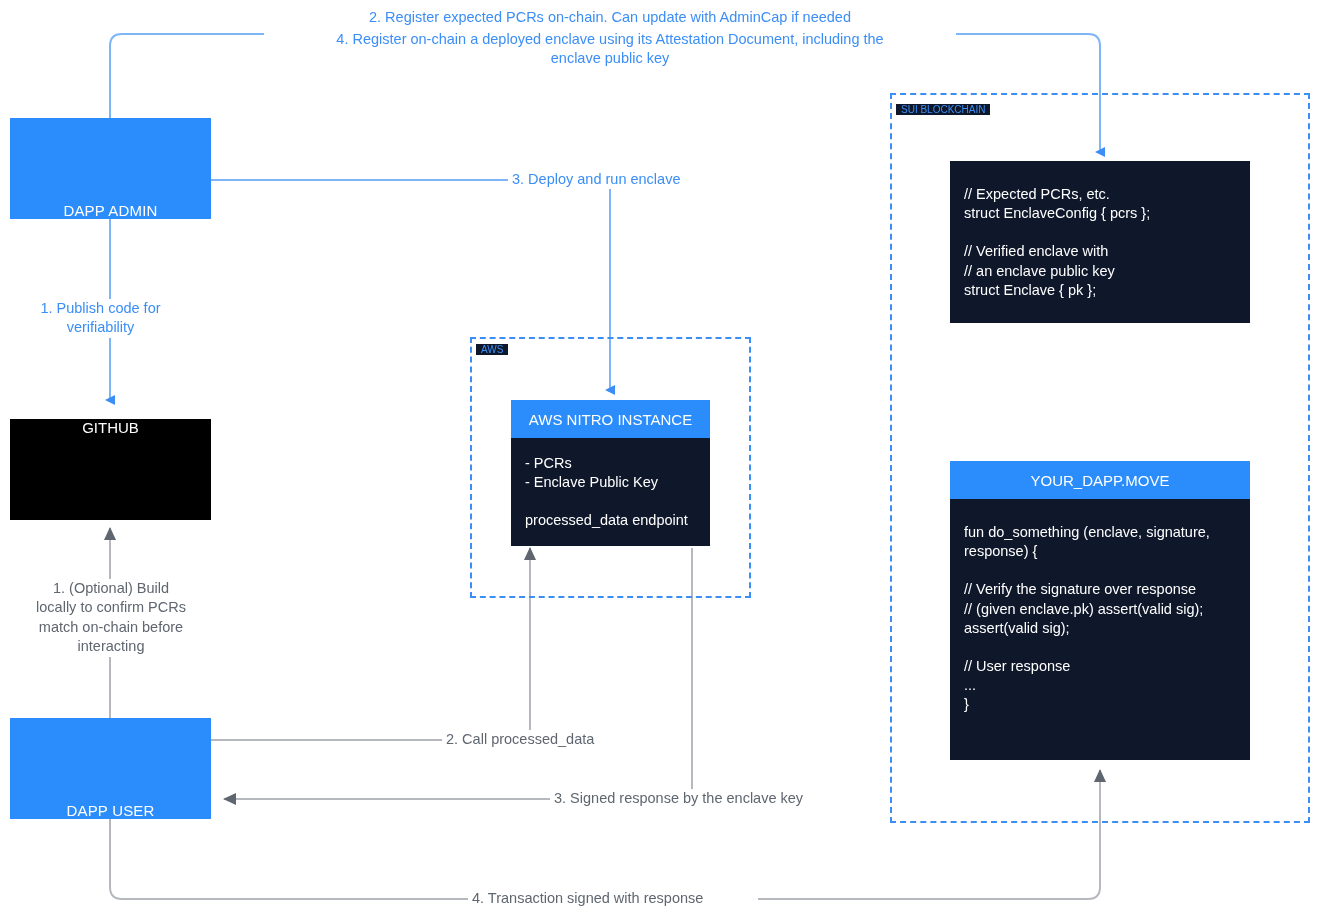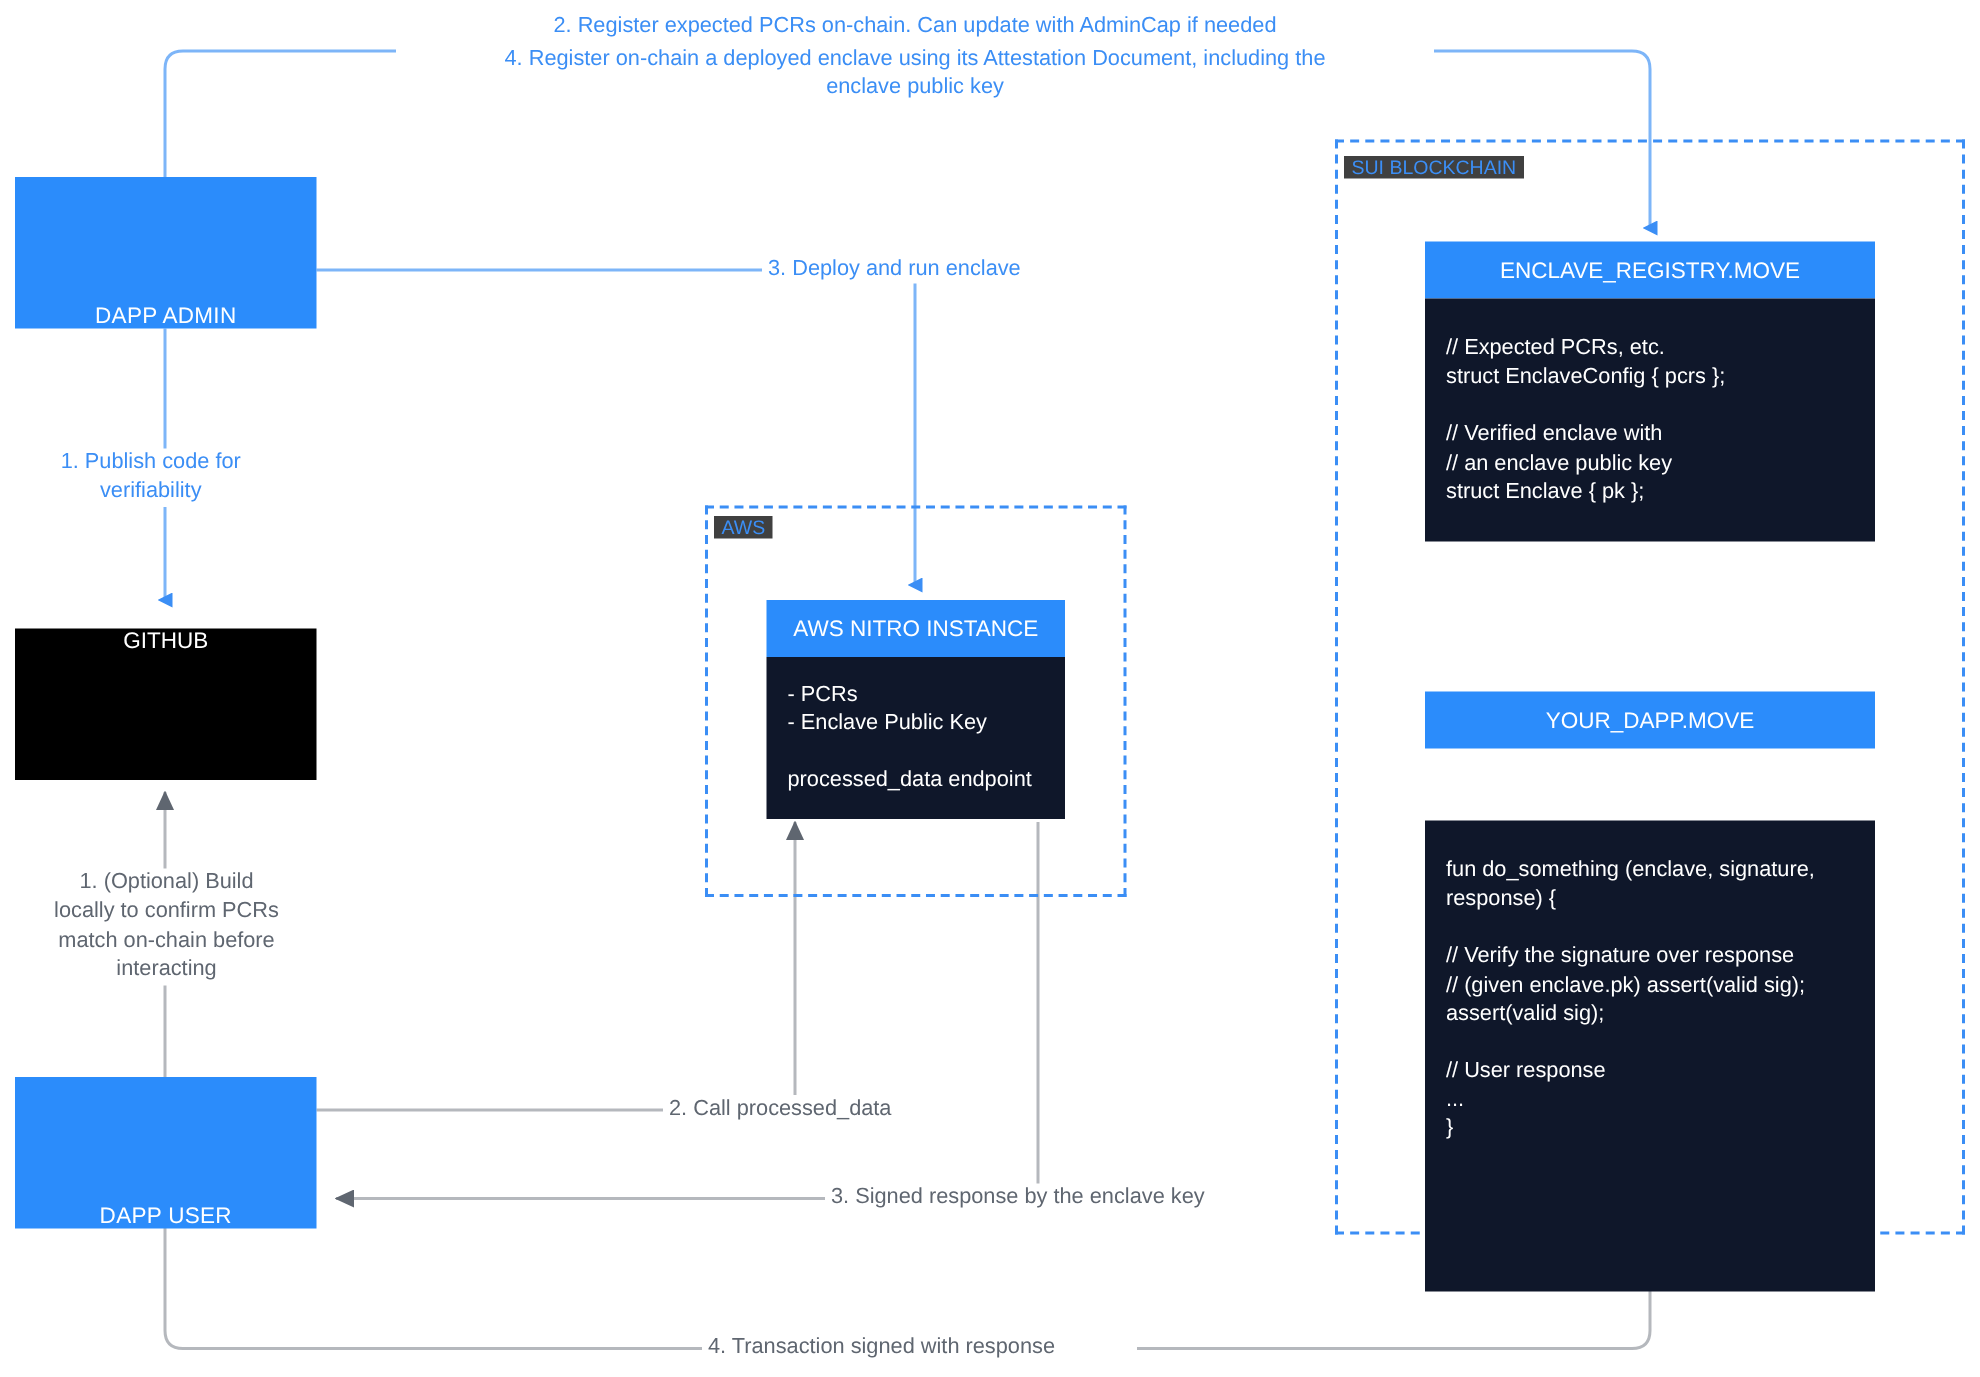--- a/index.html
+++ b/index.html
@@ -78,22 +78,22 @@
   
   .group {
     position: absolute;
     border: 2px dashed #3b8ef5;
     box-sizing: border-box;
     background: transparent;
   }
   .group-label {
     position: absolute;
     color: #3b8ef5;
-    font-size: 13px;
-    background: #404040;
+    font-size: 10px;
+    background: #0f172a;
     padding: 0 5px;
     white-space: nowrap;
   }
 
   
   .elabel {
     position: absolute;
     font-size: 14.5px;
     line-height: 1.34;
     white-space: pre-line;
@@ -162,32 +162,31 @@
 
   <div class="module" style="left:511px; top:400px; width:199px; height:146px;">
     <div class="module-header">AWS NITRO INSTANCE</div>
     <div class="module-body" style="height:108px;">- PCRs
 - Enclave Public Key
 
 processed_data endpoint</div>
   </div>
 
   <div class="module" style="left:950px; top:161px; width:300px; height:200px;">
-    <div class="module-header">ENCLAVE_REGISTRY.MOVE</div>
     <div class="module-body pad-top" style="height:162px;">// Expected PCRs, etc.
 struct EnclaveConfig { pcrs };
 
 // Verified enclave with
 // an enclave public key
 struct Enclave { pk };</div>
   </div>
 
   <div class="module" style="left:950px; top:461px; width:300px; height:299px;">
     <div class="module-header">YOUR_DAPP.MOVE</div>
-    <div class="module-body pad-top" style="height:314px;margin-top:48px;">fun do_something (enclave, signature,
+    <div class="module-body pad-top" style="height:261px;">fun do_something (enclave, signature,
 response) {
 
 // Verify the signature over response
 // (given enclave.pk) assert(valid sig);
 assert(valid sig);
 
 // User response
 ...
 }</div>
   </div>

